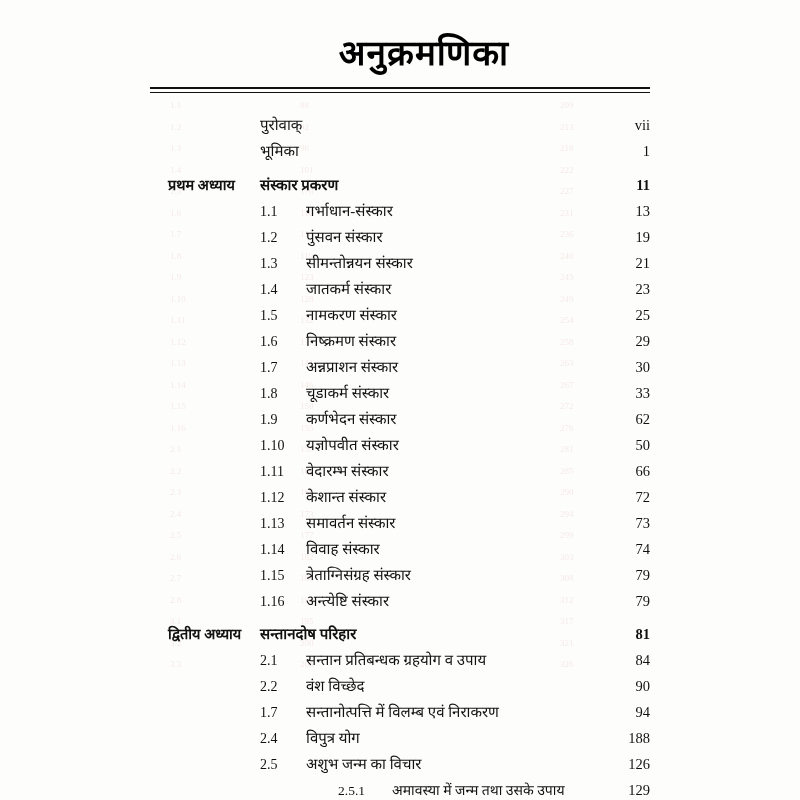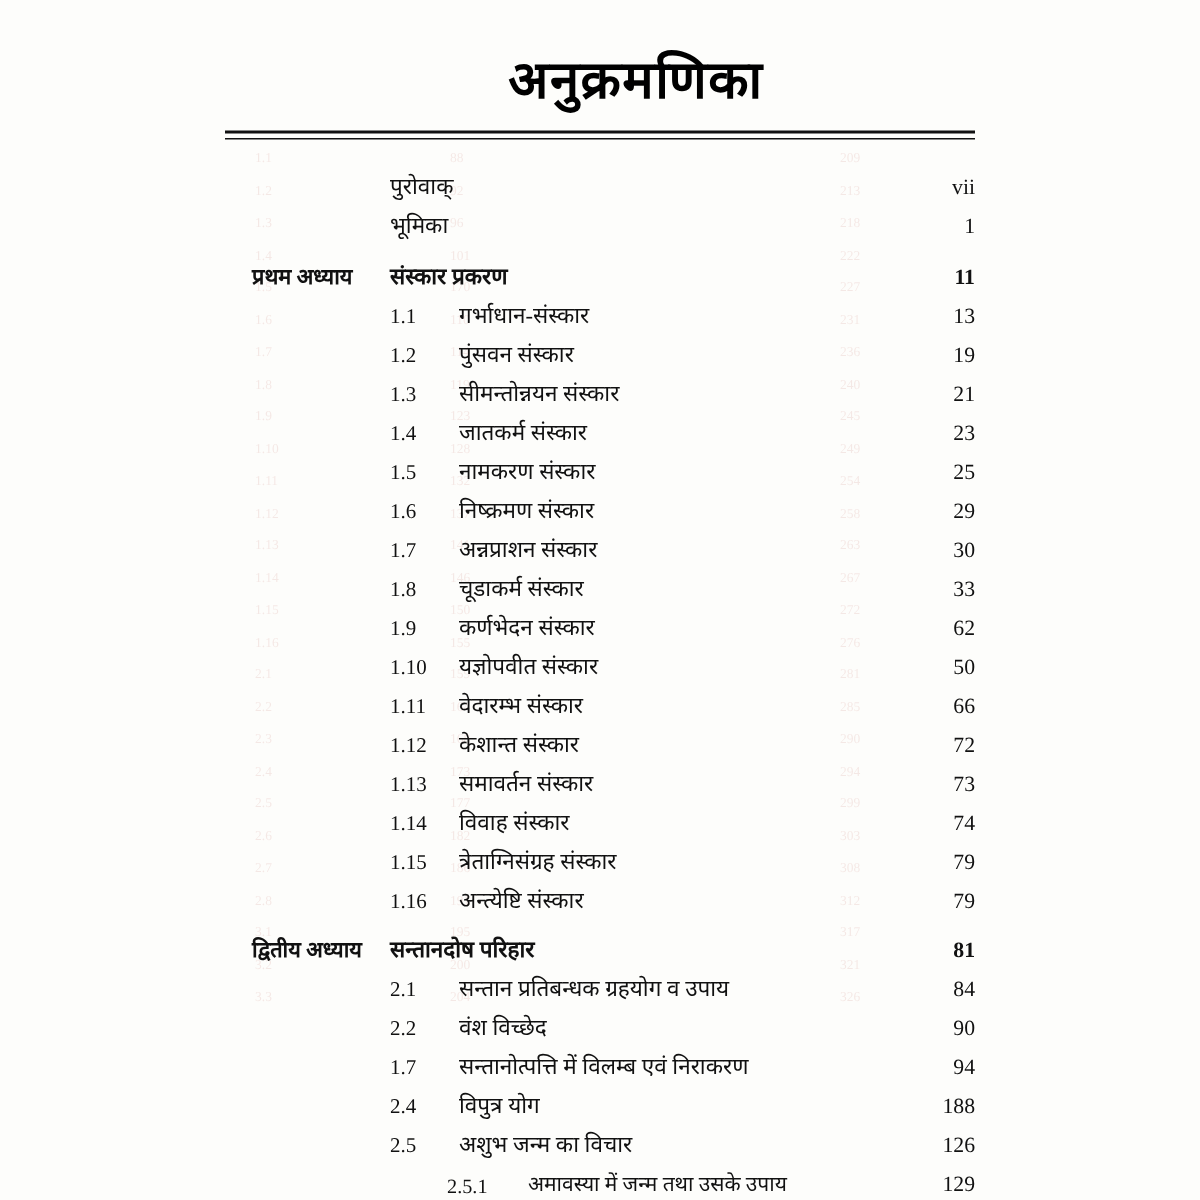--- a/index.html
+++ b/index.html
@@ -88,20 +88,21 @@
     font-size: 14px;
   }
   .c-indent {
     flex: 0 0 38px;
     width: 38px;
   }
   .c-num.deep {
     width: 54px;
     flex: 0 0 54px;
     font-size: 13.5px;
+    margin-left: 40px;
   }
   .c-label {
     flex: 1 1 auto;
     font-size: 15px;
   }
   .c-label.small { font-size: 14px; }
   .c-label.bold { font-weight: 700; }
   .c-page {
     flex: 0 0 58px;
     width: 58px;

